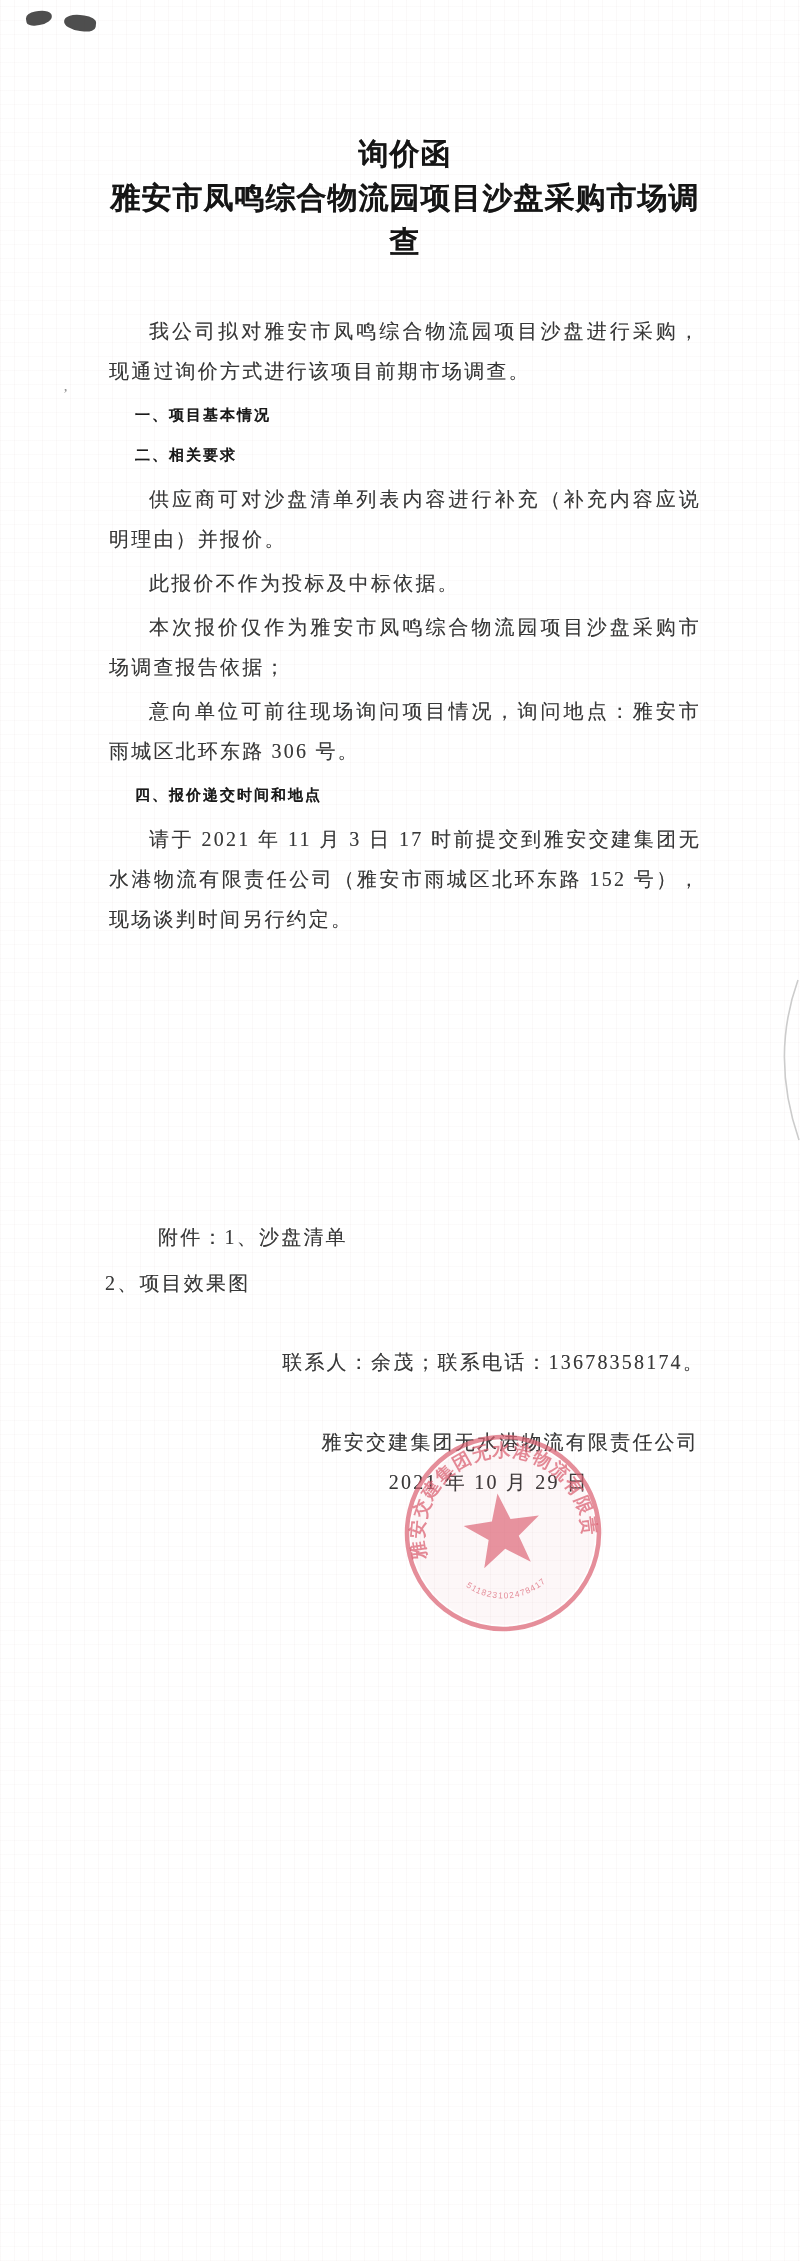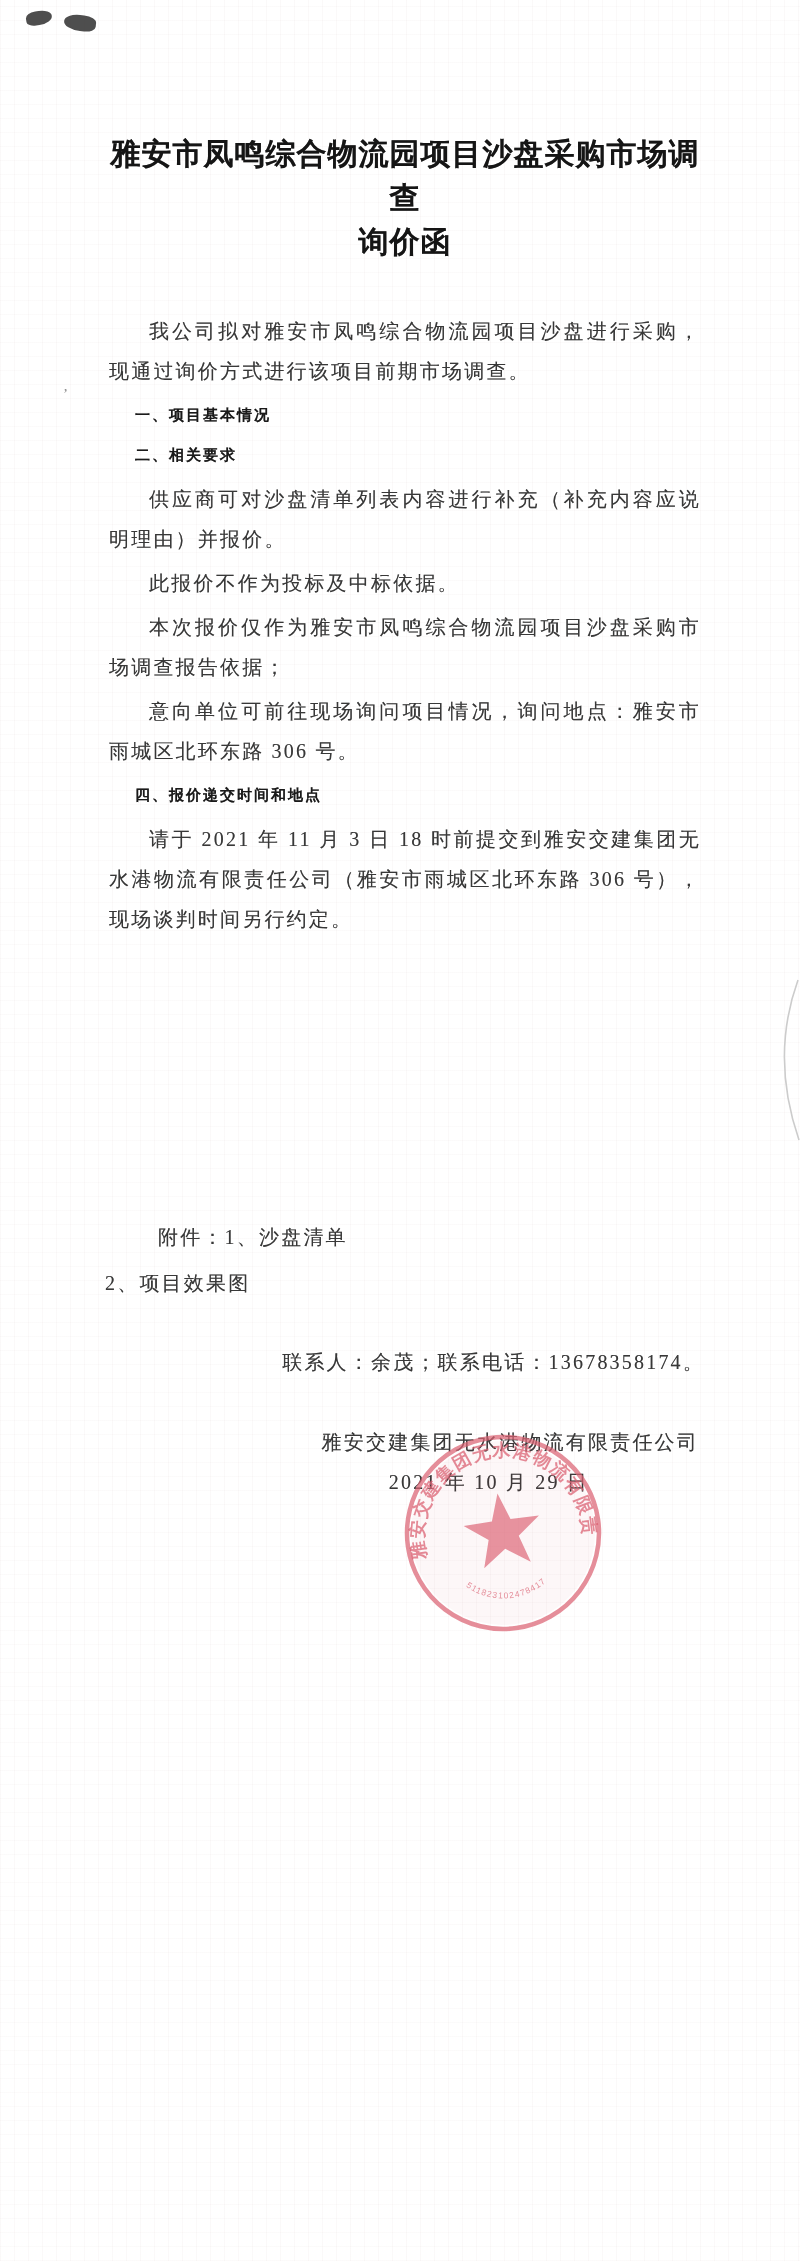--- a/index.html
+++ b/index.html
@@ -100,38 +100,38 @@
   <div class="smudge smudge1"></div>
   <div class="smudge smudge2"></div>
   <div class="tick-mark">’</div>
   <svg class="edge-artifact" width="40" height="170" viewBox="0 0 40 170">
     <path d="M 38 5 C 20 55, 20 110, 39 165" fill="none" stroke="#cccccc" stroke-width="1.6"></path>
   </svg>
 
   <div class="content">
 
     <div class="title">
+      <div>询价函</div>
       <div>雅安市凤鸣综合物流园项目沙盘采购市场调查</div>
-      <div>询价函</div>
     </div>
 
     <div class="bodytext">
       <p class="para">我公司拟对雅安市凤鸣综合物流园项目沙盘进行采购，现通过询价方式进行该项目前期市场调查。</p>
 
       <p class="heading">一、项目基本情况</p>
 
       <p class="heading">二、相关要求</p>
       <p class="para">供应商可对沙盘清单列表内容进行补充（补充内容应说明理由）并报价。</p>
 
       <p class="para">此报价不作为投标及中标依据。</p>
       <p class="para">本次报价仅作为雅安市凤鸣综合物流园项目沙盘采购市场调查报告依据；</p>
       <p class="para">意向单位可前往现场询问项目情况，询问地点：雅安市雨城区北环东路 306 号。</p>
 
       <p class="heading">四、报价递交时间和地点</p>
-      <p class="para">请于 2021 年 11 月 3 日 18 时前提交到雅安交建集团无水港物流有限责任公司（雅安市雨城区北环东路 306 号），现场谈判时间另行约定。</p>
+      <p class="para">请于 2021 年 11 月 3 日 17 时前提交到雅安交建集团无水港物流有限责任公司（雅安市雨城区北环东路 152 号），现场谈判时间另行约定。</p>
     </div>
 
     <div class="attachments">
       <div class="attach-line1">
         <span>附件：</span><span>1、沙盘清单</span>
       </div>
       <div class="attach-line2">2、项目效果图</div>
     </div>
 
     <div class="contact">联系人：余茂；联系电话：13678358174。</div>

